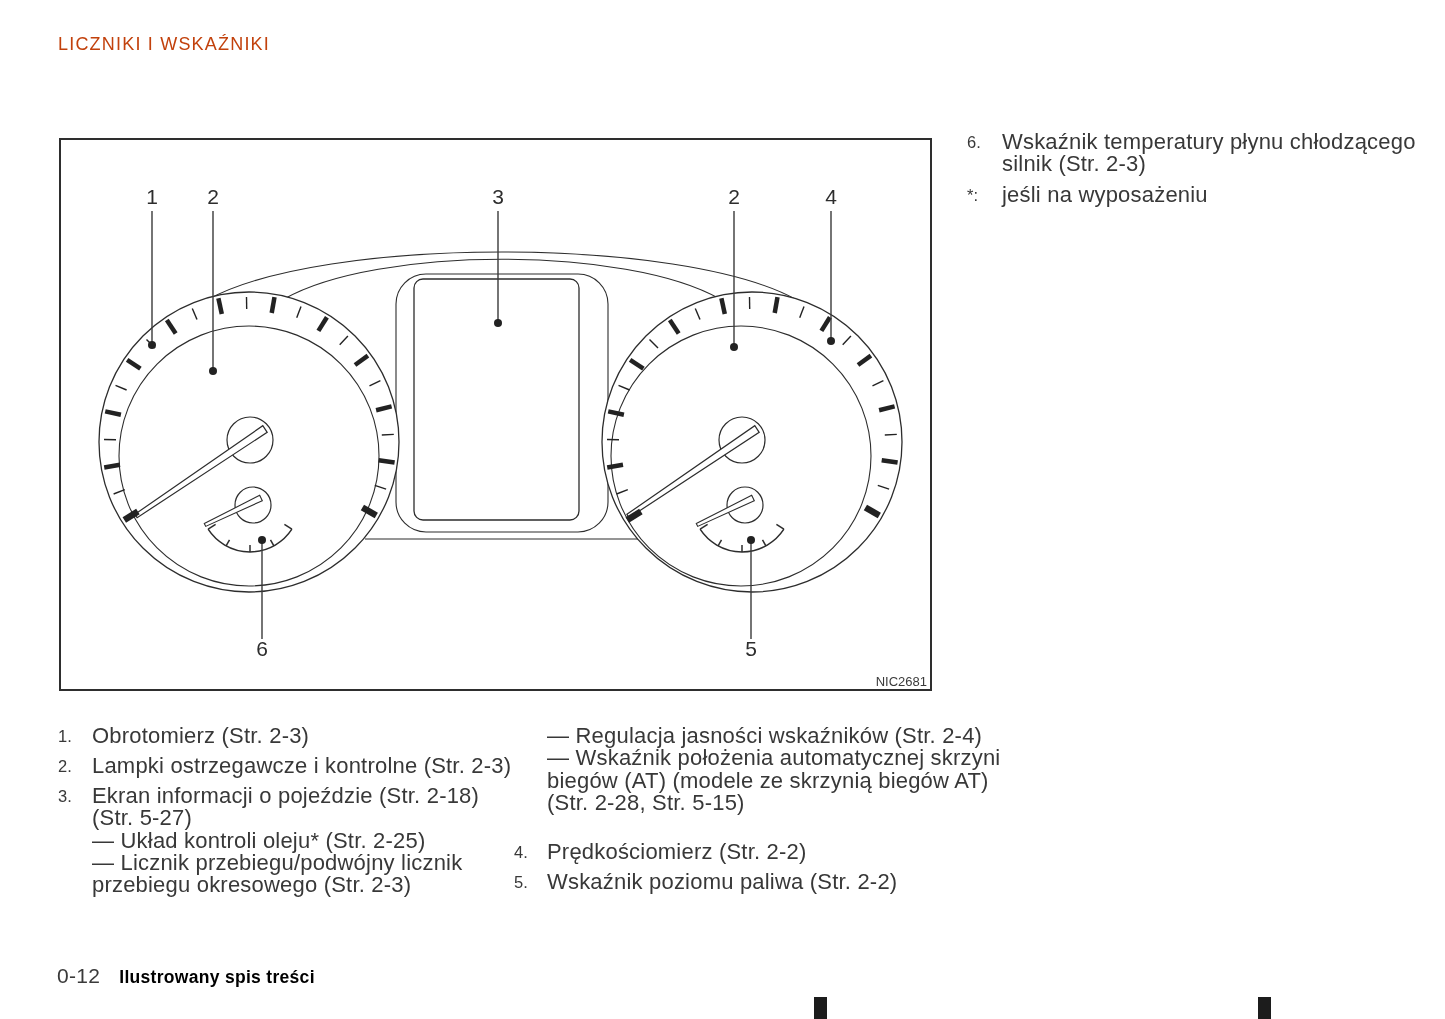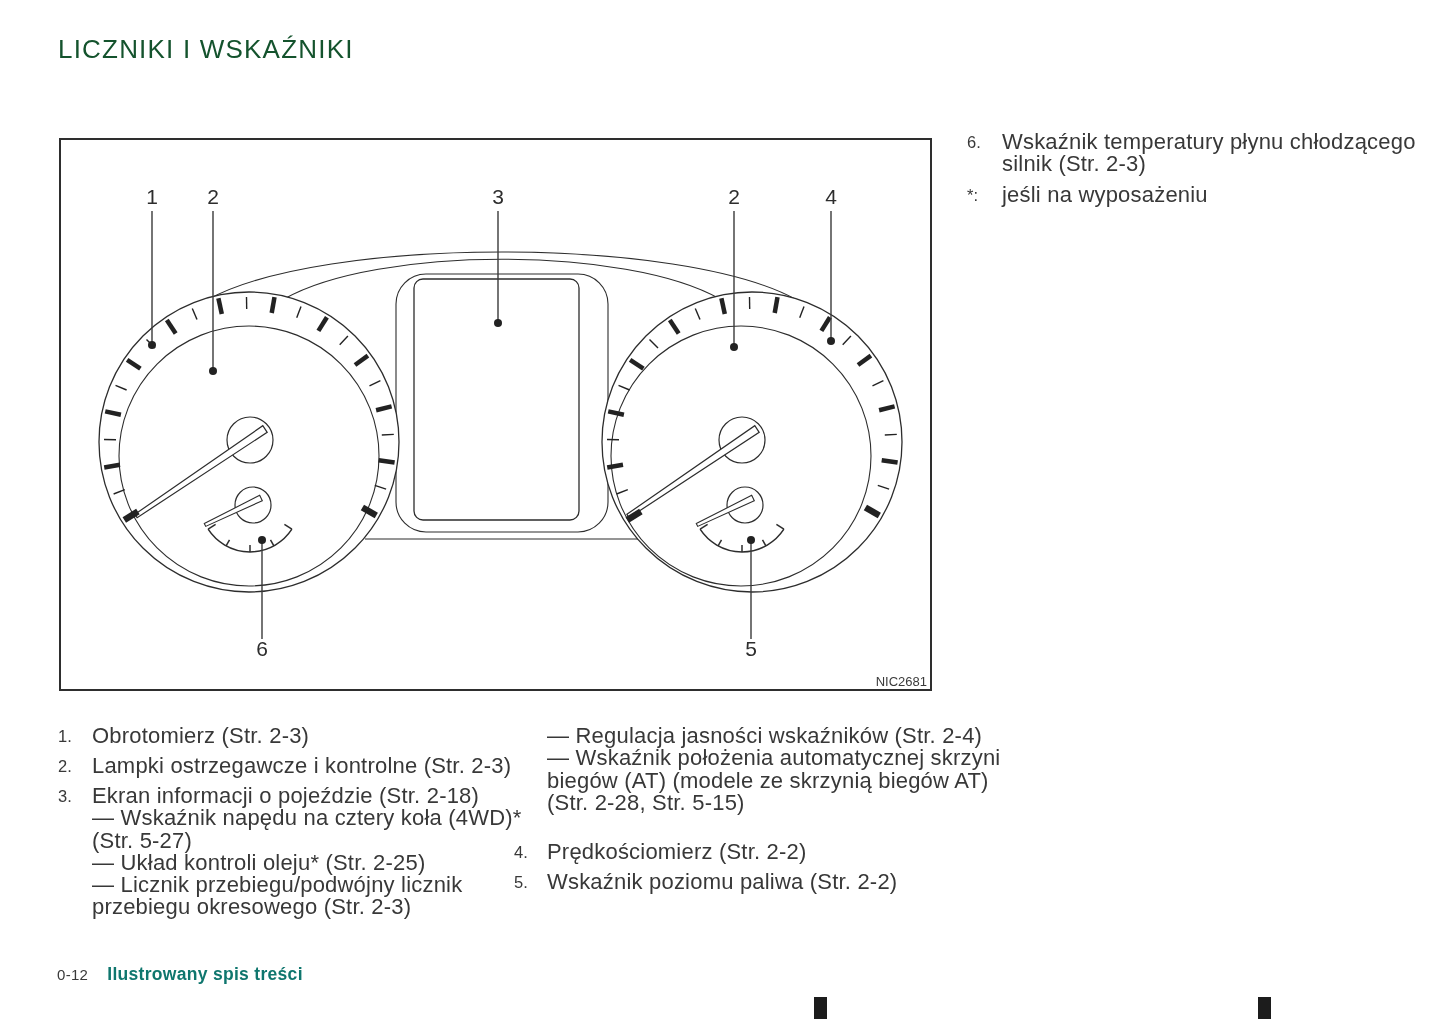--- a/index.html
+++ b/index.html
@@ -1,34 +1,34 @@
 <!DOCTYPE html>
 <html><head>
 <meta charset="utf-8">
 <style>
   html,body{margin:0;padding:0;}
   body{
     width:1445px;height:1019px;position:relative;background:#ffffff;
     font-family:"Liberation Sans", sans-serif;color:#3a3a3a;overflow:hidden;
   }
   .page-title{
-    position:absolute;left:58px;top:34px;font-size:26px;font-weight:500;
-    letter-spacing:1.2px;color:#14532d;white-space:nowrap;
+    position:absolute;left:58px;top:34px;font-size:18px;font-weight:500;
+    letter-spacing:1.2px;color:#c2410c;white-space:nowrap;
   }
   .figure-frame{
     position:absolute;left:59px;top:138px;width:873px;height:553px;
     border:2px solid #2e2e2e;box-sizing:border-box;background:#fff;
   }
   .figure-frame svg{position:absolute;left:0;top:0;}
   .txt-line{white-space:nowrap;line-height:22.3px;font-size:22px;letter-spacing:0.2px;color:#383838;}
   .marker{position:absolute;font-size:16.5px;line-height:22.3px;color:#383838;white-space:nowrap;}
   .lines{position:absolute;}
   .footer{position:absolute;left:57px;top:964px;display:flex;align-items:baseline;gap:19px;}
-  .footer .pageno{font-size:15px;color:#3a3a3a;letter-spacing:0.3px;}
-  .footer .section{font-size:17.5px;font-weight:700;color:#0f766e;letter-spacing:0.3px;}
+  .footer .pageno{font-size:21px;color:#3a3a3a;letter-spacing:0.3px;}
+  .footer .section{font-size:17.5px;font-weight:700;color:#000000;letter-spacing:0.3px;}
   .bleed-tab{position:absolute;top:997px;width:13px;height:22px;background:#1c1c1c;}
   svg text{font-family:"Liberation Sans", sans-serif;}
   .callout-num{font-size:21px;fill:#2d2d2d;}
   .img-code{font-size:13px;fill:#3a3a3a;}
 </style>
 </head>
 <body>
 
 <div class="page-title">LICZNIKI I WSKAŹNIKI</div>
 
@@ -181,21 +181,20 @@
   <div class="lines" style="left:92px;top:725px;">
     <div class="txt-line">Obrotomierz (Str. 2-3)</div>
   </div>
   <div class="marker" style="left:58px;top:755px;">2.</div>
   <div class="lines" style="left:92px;top:755px;">
     <div class="txt-line">Lampki ostrzegawcze i kontrolne (Str. 2-3)</div>
   </div>
   <div class="marker" style="left:58px;top:785px;">3.</div>
   <div class="lines" style="left:92px;top:785px;">
     <div class="txt-line">Ekran informacji o pojeździe (Str. 2-18)</div>
-    <div class="txt-line">— Wskaźnik napędu na cztery koła (4WD)*</div>
     <div class="txt-line">(Str. 5-27)</div>
     <div class="txt-line">— Układ kontroli oleju* (Str. 2-25)</div>
     <div class="txt-line">— Licznik przebiegu/podwójny licznik</div>
     <div class="txt-line">przebiegu okresowego (Str. 2-3)</div>
   </div>
 </div>
 
 <div>
   <div class="lines" style="left:547px;top:725px;">
     <div class="txt-line">— Regulacja jasności wskaźników (Str. 2-4)</div>

